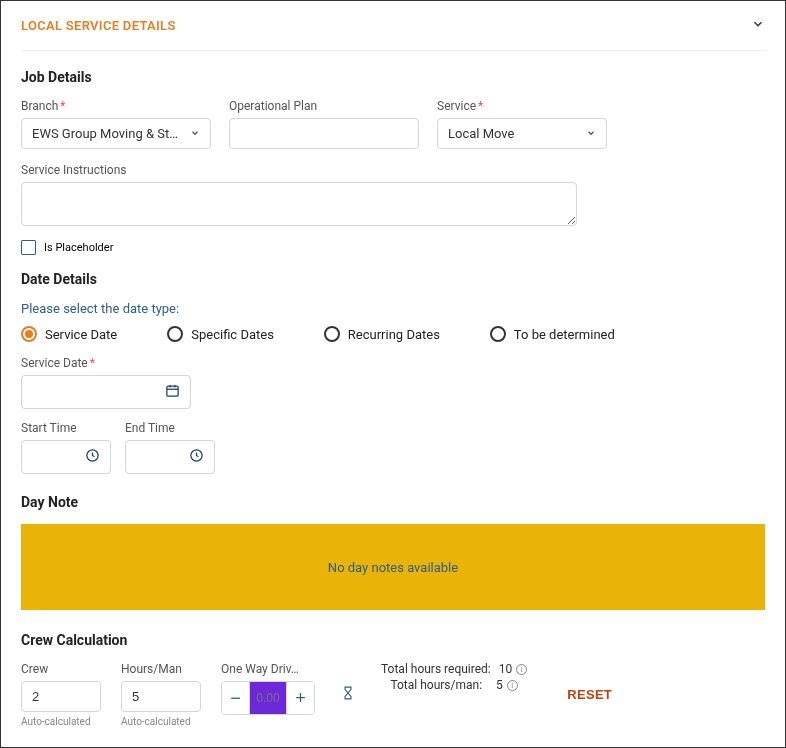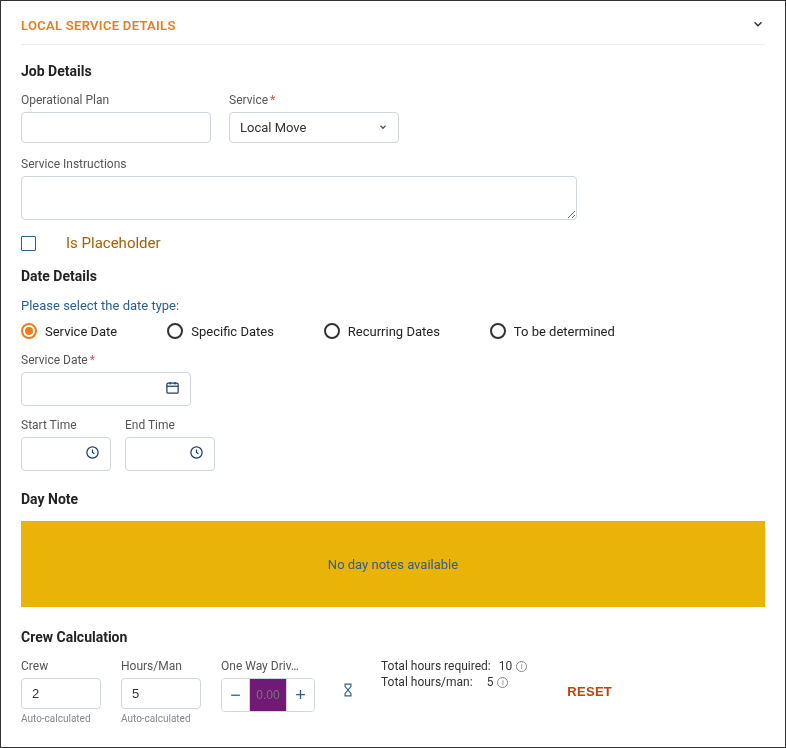--- a/index.html
+++ b/index.html
@@ -1,56 +1,56 @@
 <!DOCTYPE html>
 <html><head>
 <meta charset="utf-8">
 <style>
 * { box-sizing: border-box; margin: 0; padding: 0; }
 body { font-family: -apple-system, BlinkMacSystemFont, "Segoe UI", Roboto, Arial, sans-serif; font-size: 13px; color: #333; background: #fff; }
 .container { width: 786px; height: 748px; border: 1px solid #333; padding: 16px 20px; overflow: hidden; }
-.header { display: flex; justify-content: space-between; align-items: center; padding-bottom: 10px; border-bottom: 1px solid #eee; margin-bottom: 18px; }
+.header { display: flex; justify-content: space-between; align-items: center; padding-bottom: 16px; border-bottom: 1px solid #eee; margin-bottom: 18px; }
 .header-title { color: #e67e22; font-size: 13px; font-weight: 600; letter-spacing: 0.3px; }
 .chevron { color: #333; }
 .section-title { font-size: 14px; font-weight: 700; color: #222; margin-bottom: 14px; }
 .row { display: flex; gap: 18px; margin-bottom: 14px; }
 .field { display: flex; flex-direction: column; }
 .label { font-size: 12px; color: #555; margin-bottom: 5px; }
 .req { color: #d9534f; margin-left: 2px; }
 .input, .select, .textarea { border: 1px solid #cfd6dc; border-radius: 4px; padding: 7px 10px; font-size: 13px; background: #fff; color: #333; }
 .select { display: flex; justify-content: space-between; align-items: center; cursor: pointer; }
 .select-text { white-space: nowrap; overflow: hidden; text-overflow: ellipsis; }
 .caret { font-size: 10px; color: #555; margin-left: 6px; }
 .helper { font-size: 11px; color: #2b5f8f; margin-top: 4px; }
 .helper-gray { font-size: 10px; color: #888; margin-top: 4px; }
 .textarea { width: 556px; height: 44px; resize: both; }
 .checkbox-row { display: flex; align-items: center; gap: 8px; margin-bottom: 16px; }
 .checkbox { width: 15px; height: 15px; border: 1.6px solid #2b5f8f; border-radius: 1px; }
-.checkbox-label { color: #a16207; font-size: 15px; margin-left: 22px; }
+.checkbox-label { color: #000000; font-size: 11px; }
 .subhead { font-size: 13px; color: #2b5f8f; margin-bottom: 10px; }
 .radio-row { display: flex; gap: 50px; margin-bottom: 14px; align-items: center; }
 .radio-item { display: flex; align-items: center; gap: 8px; }
 .radio { width: 16px; height: 16px; border: 2px solid #333; border-radius: 50%; display: flex; align-items: center; justify-content: center; }
 .radio.selected { border-color: #e67e22; }
 .radio.selected::after { content: ""; width: 8px; height: 8px; background: #e67e22; border-radius: 50%; }
 .radio-label { font-size: 13px; color: #222; }
 .date-input { width: 170px; display: flex; justify-content: space-between; align-items: center; }
 .time-input { width: 90px; display: flex; justify-content: flex-end; align-items: center; }
 .icon-cal, .icon-clock { color: #1a3e6e; }
 .daynote-box { background: #eab308; height: 86px; display: flex; align-items: center; justify-content: center; margin-bottom: 22px; margin-top: 6px; }
 .daynote-text { color: #2b5f8f; font-size: 13px; }
 .crew-row { display: flex; gap: 20px; align-items: flex-start; }
 .crew-field .input { width: 80px; }
 .stepper { display: flex; align-items: center; border: 1px solid #cfd6dc; border-radius: 4px; overflow: hidden; }
 .step-btn { width: 28px; height: 32px; background: #fff; border: none; font-size: 18px; color: #2b5f8f; cursor: pointer; display: flex; align-items: center; justify-content: center; }
 .step-btn.minus { border-right: 1px solid #cfd6dc; }
 .step-btn.plus { border-left: 1px solid #cfd6dc; }
-.step-val { width: 36px; height: 32px; border: none; text-align: center; font-size: 12px; color: #bbb; background: #701a75; }
+.step-val { width: 36px; height: 32px; border: none; text-align: center; font-size: 12px; color: #bbb; background: #6d28d9; }
 .hourglass { color: #2b5f8f; font-size: 16px; margin: 0 6px; align-self: center; }
-.totals { display: flex; flex-direction: column; font-size: 12px; color: #333; justify-content: center; gap: 2px; }
+.totals { display: flex; flex-direction: column; font-size: 12px; color: #333; justify-content: center; gap: 2px; align-items: center; }
 .total-line { display: flex; align-items: center; gap: 4px; }
 .total-val { margin-left: 4px; }
 .info-icon { width: 11px; height: 11px; border: 1px solid #888; border-radius: 50%; display: inline-flex; align-items: center; justify-content: center; font-size: 8px; color: #888; }
 .reset { color: #c2410c; font-size: 13px; font-weight: 600; letter-spacing: 0.3px; background: none; border: none; cursor: pointer; align-self: center; margin-left: 20px; }
 </style>
 </head>
 <body>
 
 <div class="container">
   <div class="header">
@@ -58,20 +58,29 @@
     <span class="chevron">
       <svg width="14" height="14" viewBox="0 0 24 24" fill="none" stroke="currentColor" stroke-width="2.5">
           <polyline points="6 9 12 15 18 9"></polyline>
         </svg>
     </span>
   </div>
 
   <div class="section-title">Job Details</div>
 
   <div class="row">
+    <div class="field" style="width:190px">
+      <div class="label"><span>Branch</span><span class="req">*</span></div>
+      <div class="select">
+        <span class="select-text">EWS Group Moving &amp; St…</span>
+        <span class="caret"><svg width="10" height="10" viewBox="0 0 24 24" fill="none" stroke="currentColor" stroke-width="3">
+              <polyline points="6 9 12 15 18 9"></polyline>
+            </svg></span>
+      </div>
+    </div>
     <div class="field" style="width:190px">
       <div class="label">Operational Plan</div>
       <input class="input" value="" style="">
     </div>
     <div class="field" style="width:170px">
       <div class="label"><span>Service</span><span class="req">*</span></div>
       <div class="select">
         <span class="select-text">Local Move</span>
         <span class="caret"><svg width="10" height="10" viewBox="0 0 24 24" fill="none" stroke="currentColor" stroke-width="3">
               <polyline points="6 9 12 15 18 9"></polyline>

